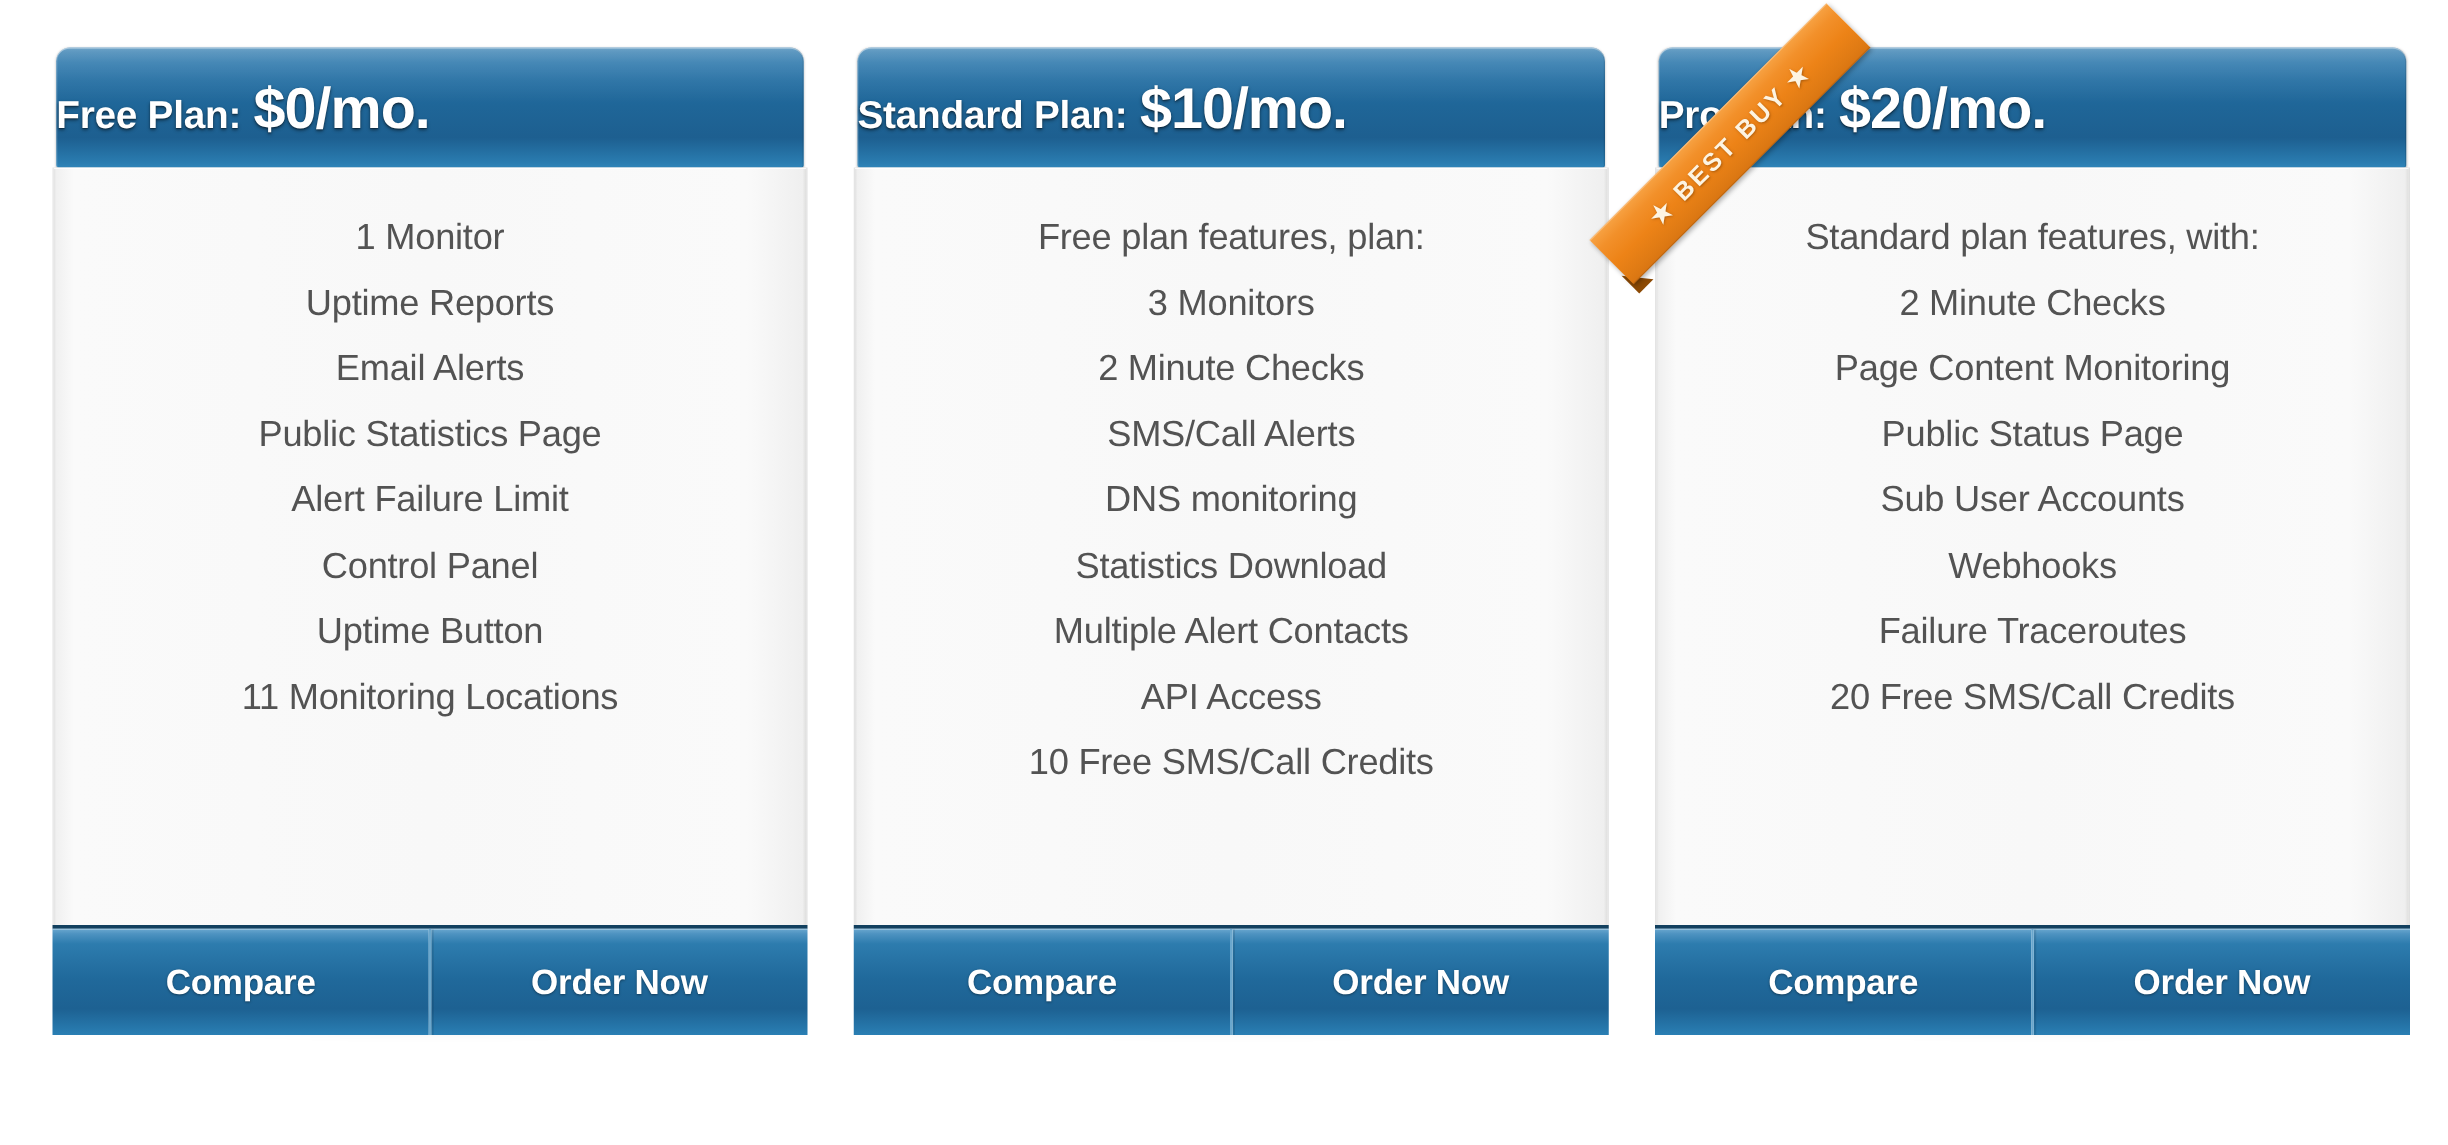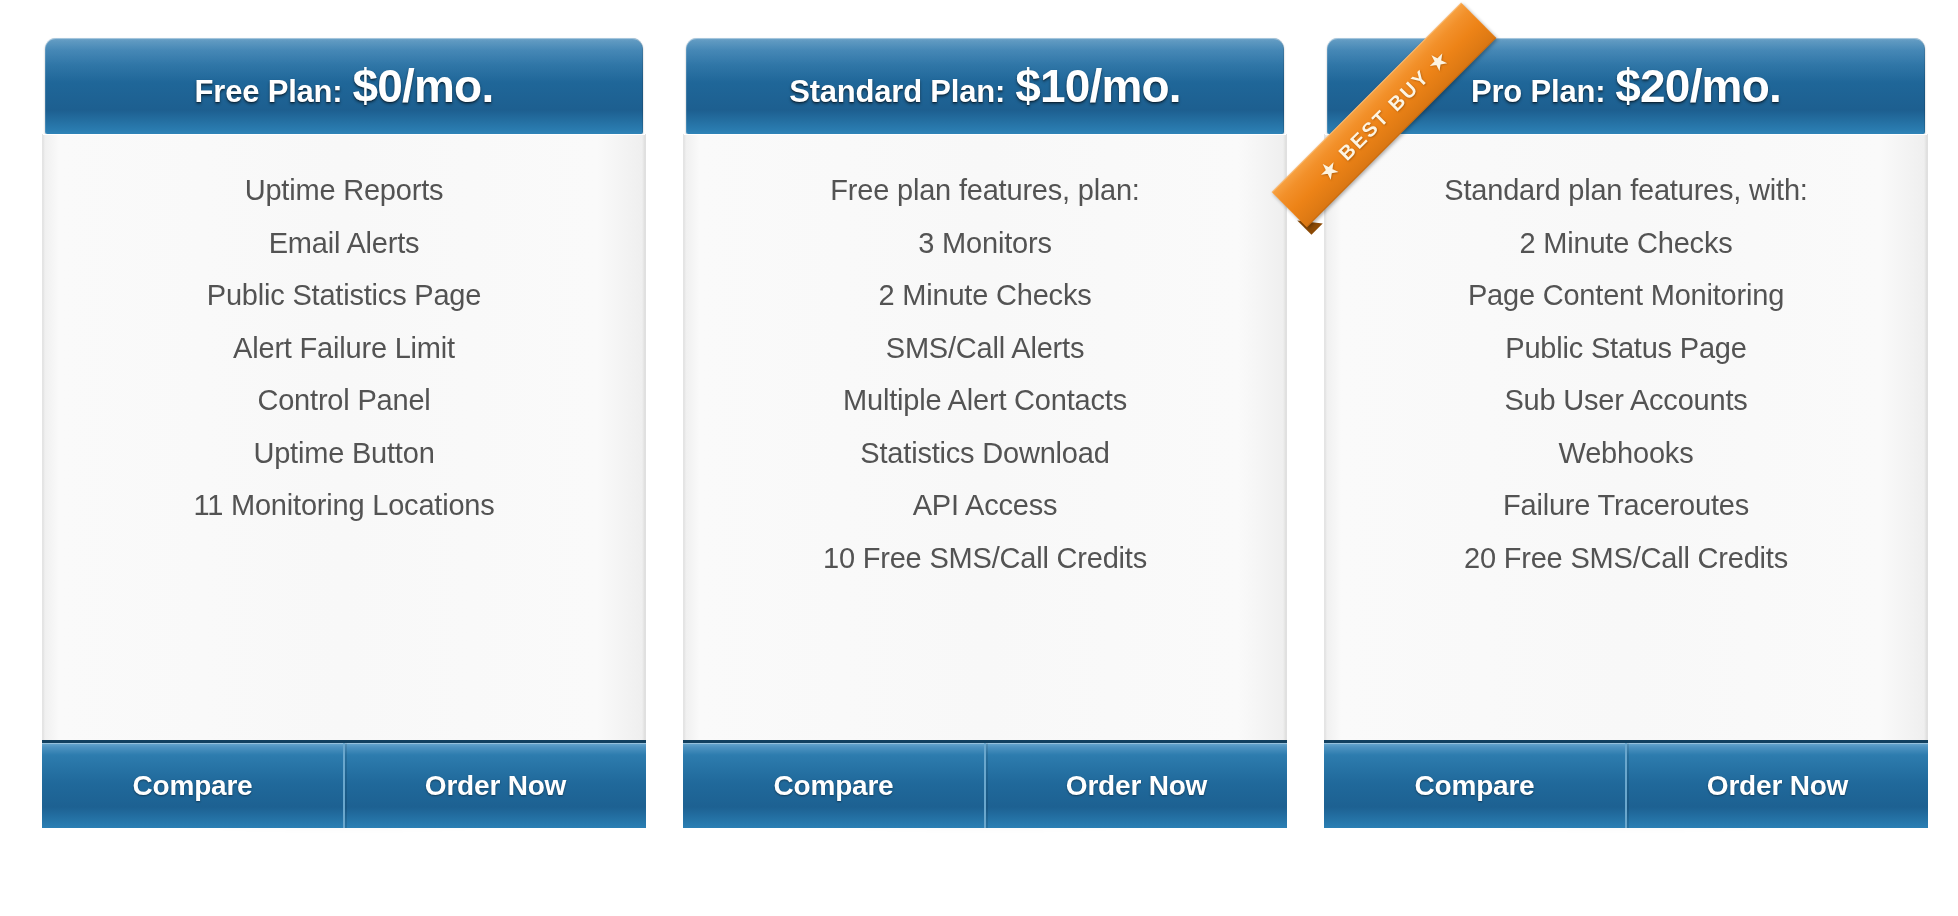--- a/index.html
+++ b/index.html
@@ -70,21 +70,21 @@
         #1d5f90 72px,
         #2a7cb0 92px,
         #2f84b8 96px);
     box-shadow:
       inset 0 1px 0 rgba(255,255,255,0.38),
       inset 1px 0 0 rgba(255,255,255,0.14),
       inset -1px 0 0 rgba(0,0,0,0.13),
       0 1px 2px rgba(0,0,0,0.28);
     display: flex;
     align-items: center;
-    justify-content: center;
+    justify-content: flex-start;
     overflow: visible;
   }
 
   .plan-header::before {
     content: "";
     position: absolute;
     top: 0; left: 0; right: 0;
     height: 44px;
     border-radius: 11px 11px 0 0;
     background: linear-gradient(to bottom,
@@ -277,20 +277,21 @@
 
       <div class="plan-header">
         <div class="header-text">
           <span class="plan-name">Free Plan:</span>
           <span class="plan-price">$0/mo.</span>
         </div>
       </div>
 
       <div class="plan-body">
         <ul class="feature-list">
+          <li class="feature-item">1 Monitor</li>
           <li class="feature-item">Uptime Reports</li>
           <li class="feature-item">Email Alerts</li>
           <li class="feature-item">Public Statistics Page</li>
           <li class="feature-item">Alert Failure Limit</li>
           <li class="feature-item">Control Panel</li>
           <li class="feature-item">Uptime Button</li>
           <li class="feature-item">11 Monitoring Locations</li>
         </ul>
       </div>
 
@@ -312,22 +313,23 @@
           <span class="plan-price">$10/mo.</span>
         </div>
       </div>
 
       <div class="plan-body">
         <ul class="feature-list">
           <li class="feature-item">Free plan features, plan:</li>
           <li class="feature-item">3 Monitors</li>
           <li class="feature-item">2 Minute Checks</li>
           <li class="feature-item">SMS/Call Alerts</li>
+          <li class="feature-item">DNS monitoring</li>
+          <li class="feature-item">Statistics Download</li>
           <li class="feature-item">Multiple Alert Contacts</li>
-          <li class="feature-item">Statistics Download</li>
           <li class="feature-item">API Access</li>
           <li class="feature-item">10 Free SMS/Call Credits</li>
         </ul>
       </div>
 
       <div class="plan-footer">
         <div class="footer-button compare-btn">Compare</div>
         <div class="footer-button order-btn">Order Now</div>
       </div>
 

